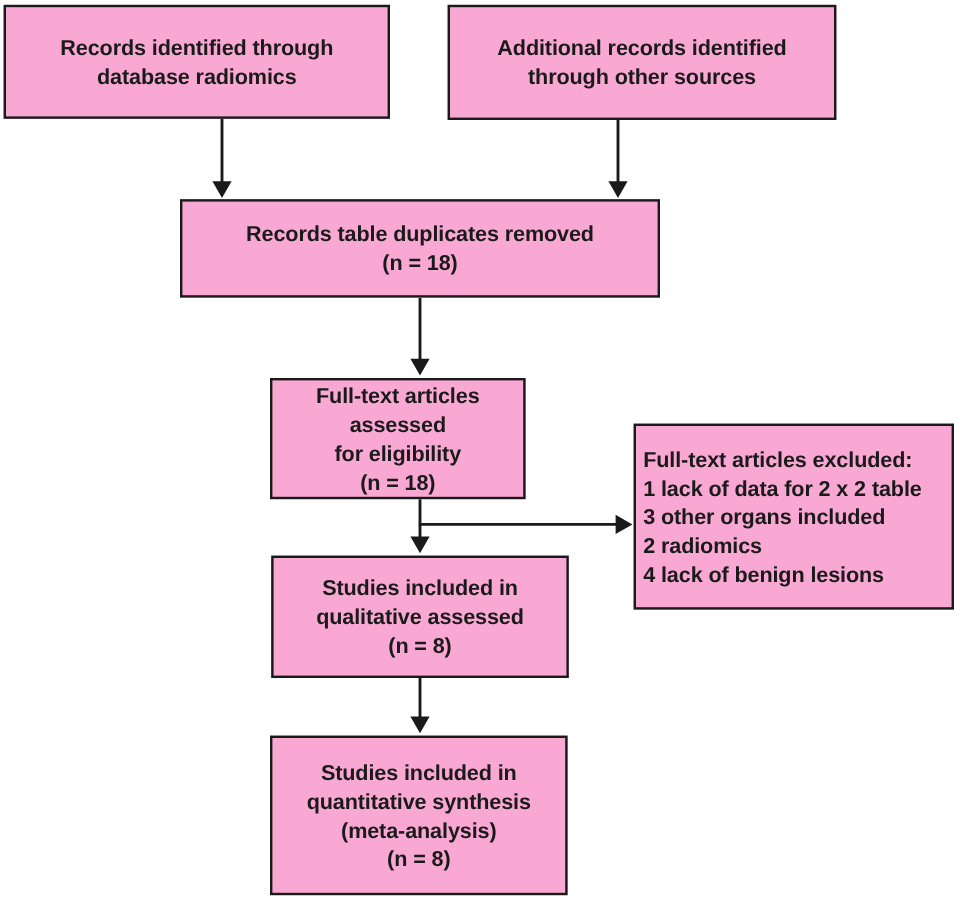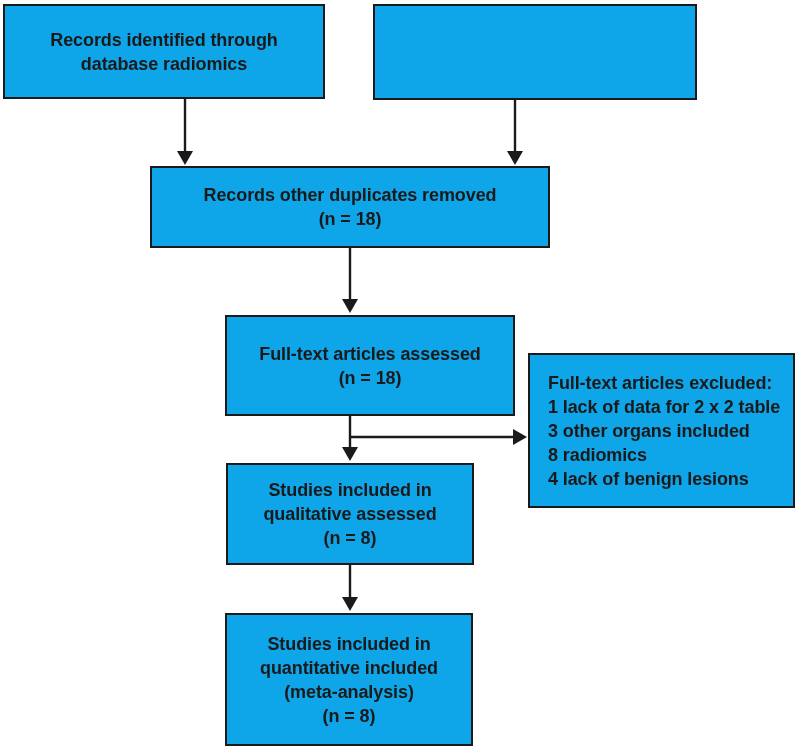--- a/index.html
+++ b/index.html
@@ -20,42 +20,42 @@
     position: absolute;
     left: 0;
     top: 0;
     width: 800px;
     height: 748px;
     pointer-events: none;
   }
   .flow-box {
     position: absolute;
     box-sizing: border-box;
-    background: #0ea5e9;
+    background: #f9a8d4;
     border: 2px solid #1a1a1a;
     display: flex;
     flex-direction: column;
     justify-content: center;
     align-items: center;
     text-align: center;
     font-weight: 700;
     font-size: 18px;
     line-height: 24px;
     letter-spacing: -0.1px;
   }
   .flow-box.left-align {
     align-items: flex-start;
     text-align: left;
-    padding-left: 18px;
+    padding-left: 6px;
     padding-right: 6px;
   }
   .box-records-database   { left: 3px;   top: 4px;   width: 322px; height: 95px;  }
   .box-records-other      { left: 373px; top: 4px;   width: 324px; height: 96px;  }
   .box-after-duplicates   { left: 150px; top: 166px; width: 400px; height: 82px;  }
-  .box-fulltext-assessed  { left: 225px; top: 315px; width: 290px; height: 101px; }
+  .box-fulltext-assessed  { left: 225px; top: 315px; width: 213px; height: 101px; }
   .box-fulltext-excluded  { left: 528px; top: 353px; width: 267px; height: 155px; }
   .box-qualitative        { left: 226px; top: 463px; width: 248px; height: 102px; }
   .box-quantitative       { left: 225px; top: 613px; width: 248px; height: 133px; }
   .box-line { width: 100%; }
   .flow-box.left-align .box-line { width: auto; }
 </style>
 </head>
 <body>
 
 <div class="canvas">
@@ -92,46 +92,49 @@
       <polygon points="342,597 358,597 350,611" fill="#1a1a1a"></polygon>
     </g>
   </svg>
 
   <div class="flow-box box-records-database">
     <div class="box-line">Records identified through</div>
     <div class="box-line">database radiomics</div>
   </div>
 
   <div class="flow-box box-records-other">
+    <div class="box-line">Additional records identified</div>
+    <div class="box-line">through other sources</div>
   </div>
 
   <div class="flow-box box-after-duplicates">
-    <div class="box-line">Records other duplicates removed</div>
+    <div class="box-line">Records table duplicates removed</div>
     <div class="box-line">(n = 18)</div>
   </div>
 
   <div class="flow-box box-fulltext-assessed">
     <div class="box-line">Full-text articles assessed</div>
+    <div class="box-line">for eligibility</div>
     <div class="box-line">(n = 18)</div>
   </div>
 
   <div class="flow-box left-align box-fulltext-excluded">
     <div class="box-line">Full-text articles excluded:</div>
     <div class="box-line">1 lack of data for 2 x 2 table</div>
     <div class="box-line">3 other organs included</div>
-    <div class="box-line">8 radiomics</div>
+    <div class="box-line">2 radiomics</div>
     <div class="box-line">4 lack of benign lesions</div>
   </div>
 
   <div class="flow-box box-qualitative">
     <div class="box-line">Studies included in</div>
     <div class="box-line">qualitative assessed</div>
     <div class="box-line">(n = 8)</div>
   </div>
 
   <div class="flow-box box-quantitative">
     <div class="box-line">Studies included in</div>
-    <div class="box-line">quantitative included</div>
+    <div class="box-line">quantitative synthesis</div>
     <div class="box-line">(meta-analysis)</div>
     <div class="box-line">(n = 8)</div>
   </div>
 
 </div>
 
 </body></html>

